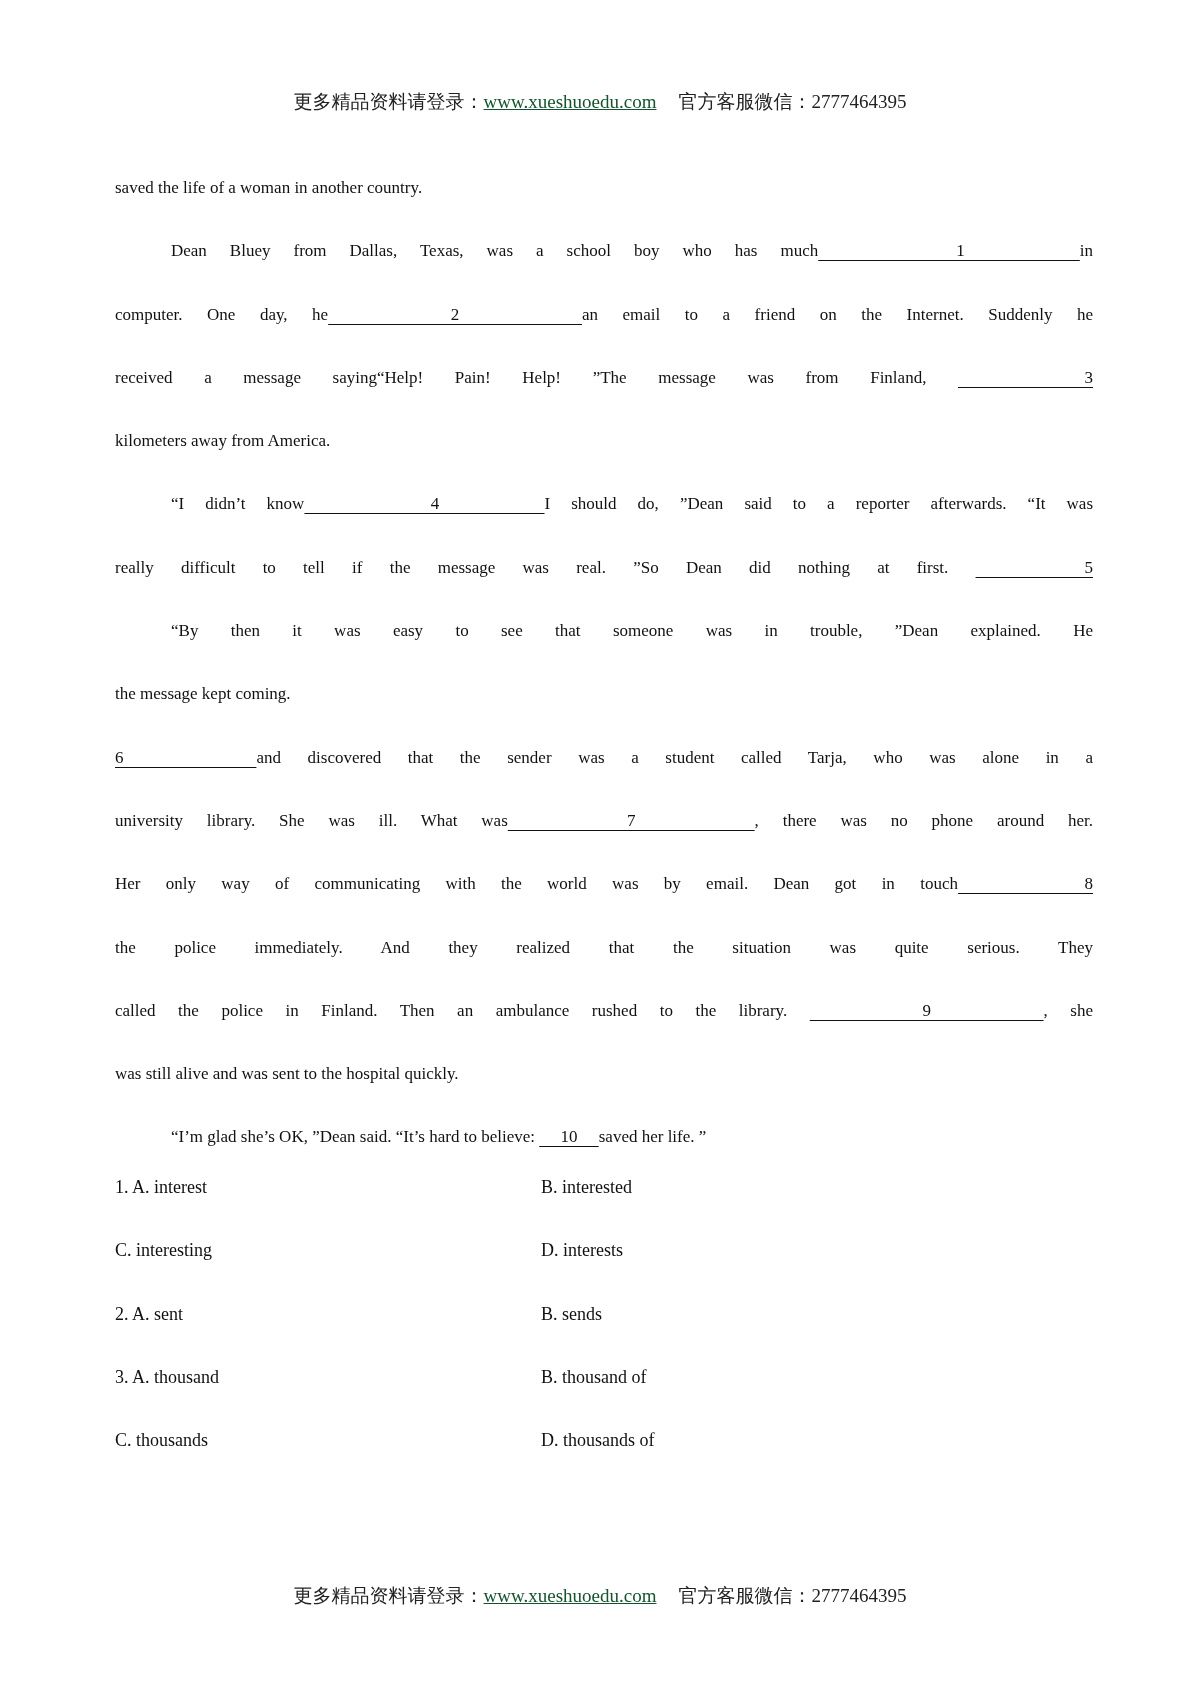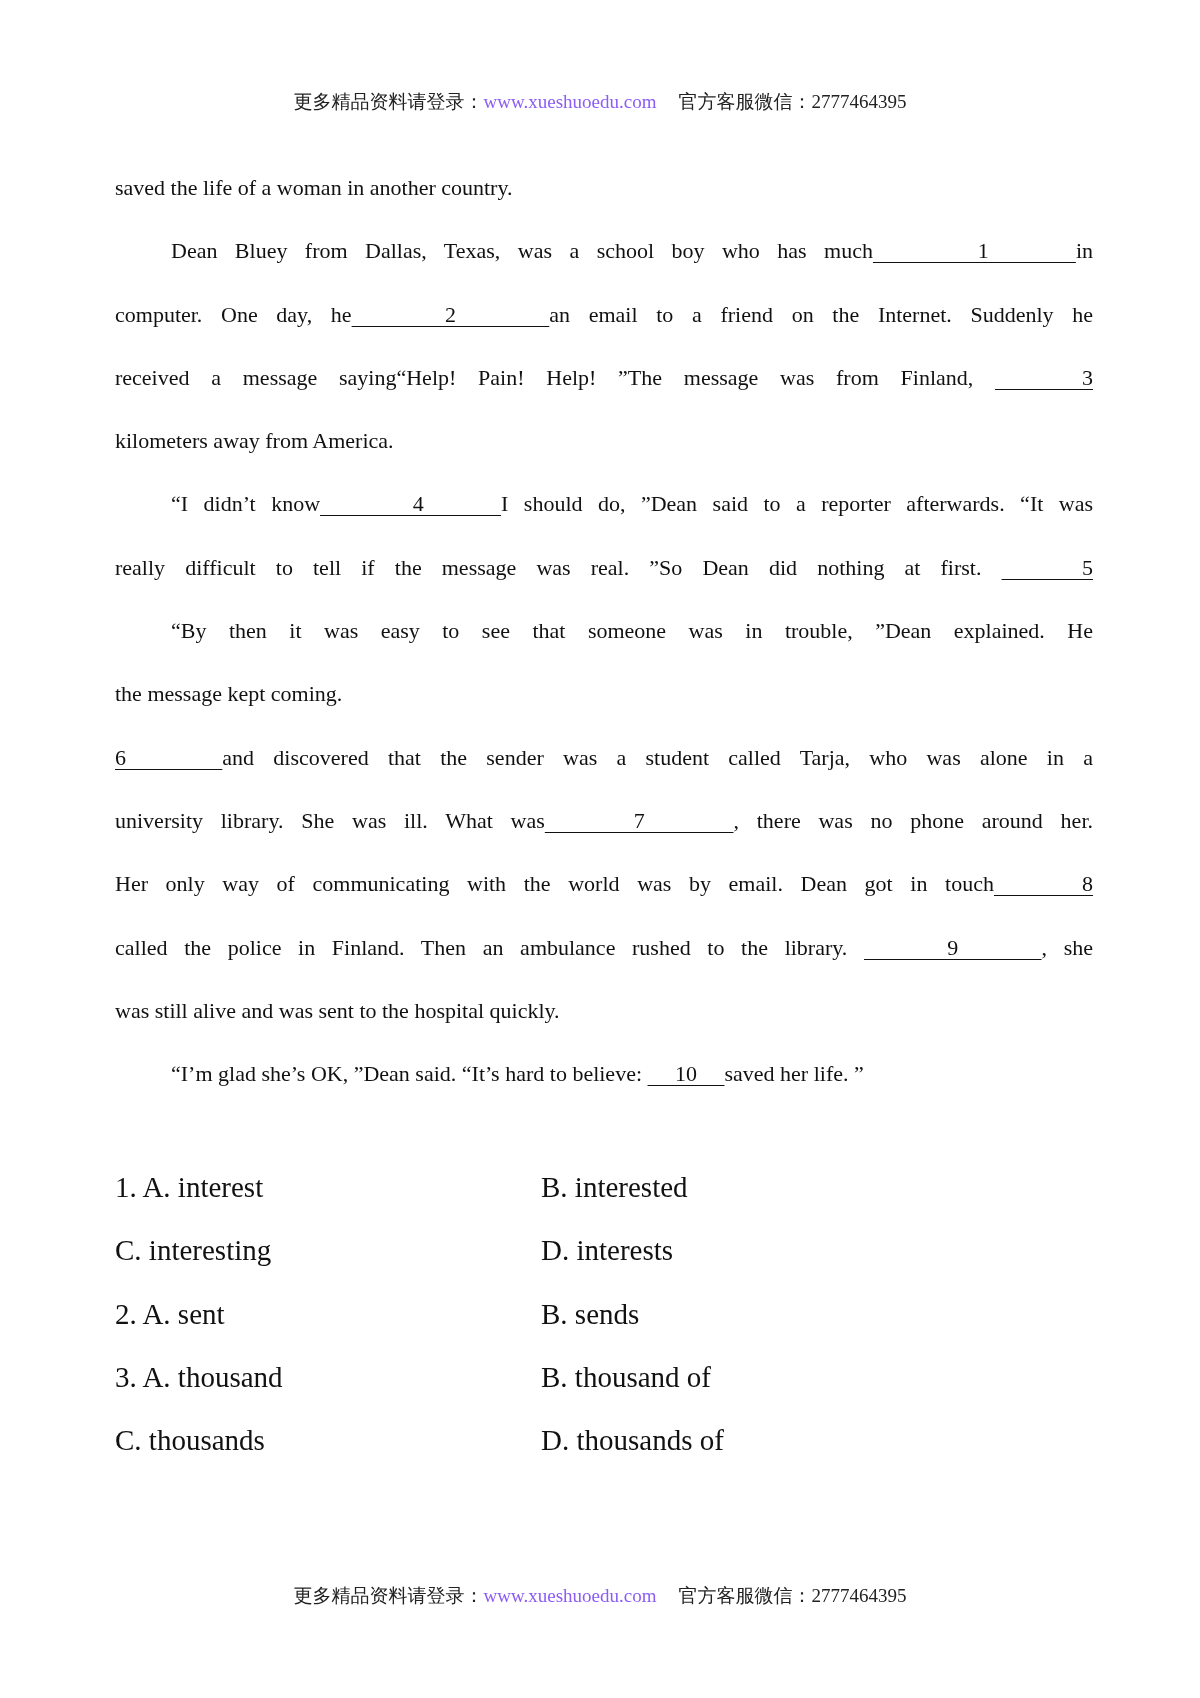--- a/index.html
+++ b/index.html
@@ -1,31 +1,31 @@
 <!DOCTYPE html>
 <html><head>
 <meta charset="utf-8">
 <style>
   html, body { margin: 0; padding: 0; background: #ffffff; }
   body { width: 1200px; height: 1698px; position: relative; overflow: hidden;
          font-family: "Liberation Serif", "DejaVu Serif", serif; color: #111; }
   .banner { position: absolute; left: 0; width: 1200px; text-align: center;
             font-size: 19px; line-height: 24px; color: #222; white-space: nowrap; }
-  .banner a { color: #8b5cf6; }
+  .banner a { color: #14532d; text-decoration: underline; }
   .banner .gap { display: inline-block; width: 22px; }
   #top-banner { top: 90px; }
   #bottom-banner { top: 1584px; }
 
-  .page { position: absolute; left: 115px; top: 156px; width: 978px; font-size: 22px; }
+  .page { position: absolute; left: 115px; top: 156px; width: 978px; font-size: 17px; }
   .line { height: 63.3px; line-height: 63.3px; white-space: nowrap; }
   .para { text-align: justify; text-align-last: justify; }
   .indent { padding-left: 56px; }
   .blank { text-decoration: underline; text-decoration-thickness: 1px; text-underline-offset: 4px; white-space: pre; }
 
-  .options { position: absolute; left: 115px; top: 1156px; width: 978px; font-size: 29px; }
+  .options { position: absolute; left: 115px; top: 1156px; width: 978px; font-size: 18px; }
   .opt-row { height: 63.3px; line-height: 63.3px; position: relative; }
   .opt-row .left { position: absolute; left: 0; }
   .opt-row .right { position: absolute; left: 426px; }
 </style>
 </head>
 <body>
 
 <div class="banner" id="top-banner">
   <span>更多精品资料请登录：</span><a>www.xueshuoedu.com</a><span class="gap"></span><span>官方客服微信：</span><span>2777464395</span>
 </div>
@@ -36,20 +36,21 @@
     <div class="line para"><span>computer. One day, he</span><span class="blank">     2     </span><span>an email to a friend on the Internet. Suddenly he</span></div>
     <div class="line para"><span>received a message saying“Help! Pain! Help! ”The message was from Finland,  </span><span class="blank">    3</span></div>
     <div class="line"><span>kilometers away from America.</span></div>
     <div class="line para indent"><span>“I didn’t know</span><span class="blank">      4     </span><span>I should do, ”Dean said to a reporter afterwards. “It was</span></div>
     <div class="line para"><span>really difficult to tell if the message was real. ”So Dean did nothing at first.  </span><span class="blank">    5</span></div>
     <div class="line para indent"><span>“By then it was easy to see that someone was in trouble, ”Dean explained. He</span></div>
     <div class="line"><span>the message kept coming.</span></div>
     <div class="line para"><span class="blank">6     </span><span>and discovered that the sender was a student called Tarja, who was alone in a</span></div>
     <div class="line para"><span>university library. She was ill. What was</span><span class="blank">     7     </span><span>, there was no phone around her.</span></div>
     <div class="line para"><span>Her only way of communicating with the world was by email. Dean got in touch</span><span class="blank">     8</span></div>
+    <div class="line para"><span>the police immediately. And they realized that the situation was quite serious. They</span></div>
     <div class="line para"><span>called the police in Finland. Then an ambulance rushed to the library.  </span><span class="blank">     9     </span><span>, she</span></div>
     <div class="line"><span>was still alive and was sent to the hospital quickly.</span></div>
     <div class="line indent"><span>“I’m glad she’s OK, ”Dean said. “It’s hard to believe:  </span><span class="blank">     10     </span><span>saved her life. ”</span></div>
   </div>
 
 <div class="options" id="options">
     <div class="opt-row">
       <span class="left"><span>1.</span> <span>A.</span> <span>interest</span></span>
       <span class="right"><span>B.</span> <span>interested</span></span>
     </div>

